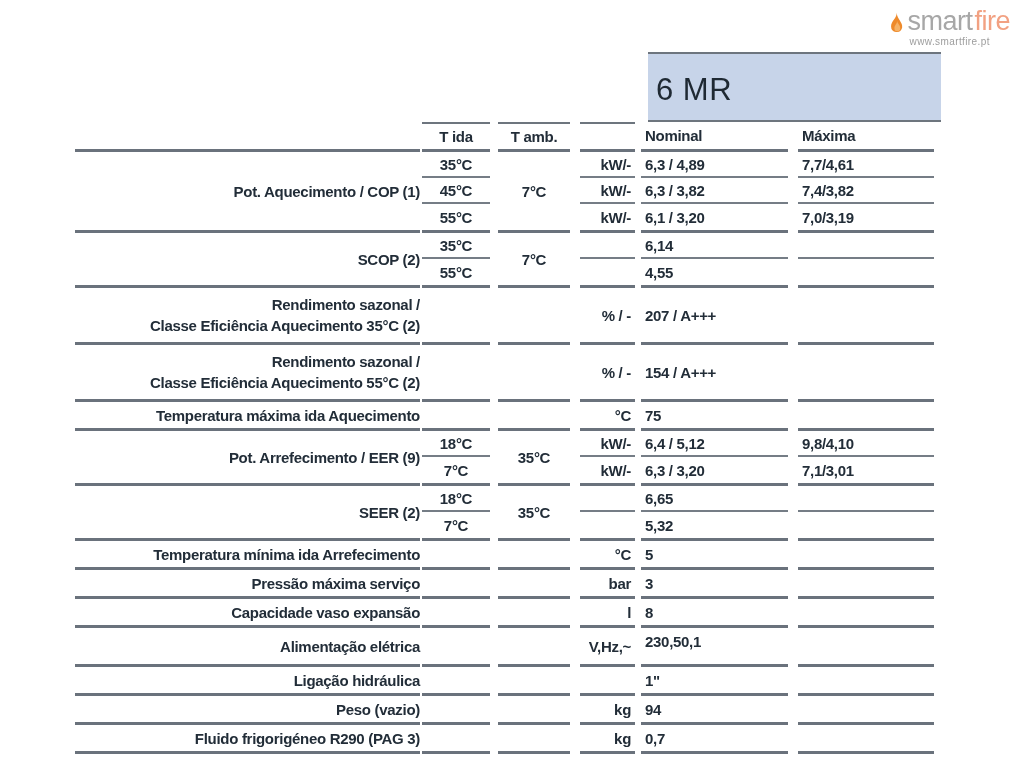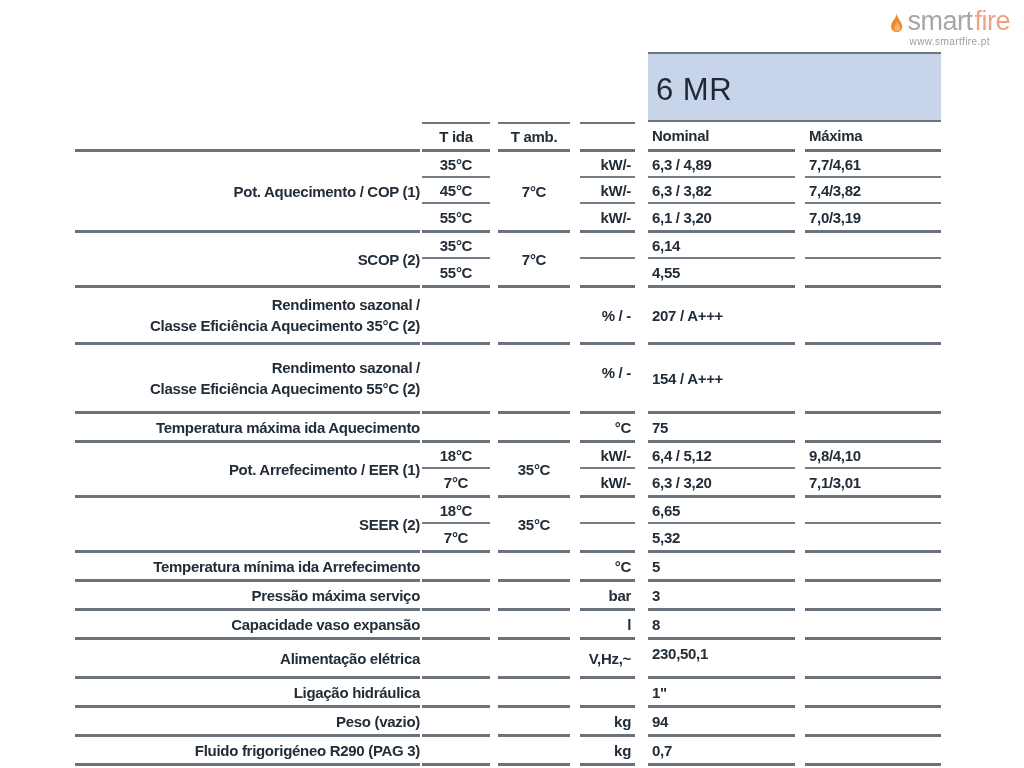--- a/index.html
+++ b/index.html
@@ -18,21 +18,21 @@
   .flame { width:15px; height:23px; margin-right:1px; }
 
   
   .table-wrap { position:absolute; left:75px; top:52px; width:867px;
                 color:#222d38; font-weight:bold; font-size:15px; letter-spacing:-0.3px; }
   .trow { display:flex; align-items:stretch; }
   .w-param { width:345px; }
   .w-tida  { width:68px;  margin-left:2px; }
   .w-tamb  { width:72px;  margin-left:8px; }
   .w-unit  { width:55px;  margin-left:10px; }
-  .w-nom   { width:147px; margin-left:13px; }
+  .w-nom   { width:147px; margin-left:6px; }
   .w-max   { width:136px; margin-left:10px; }
 
   
   .band-row { height:70px; }
   .model-box { width:293px; margin-left:573px; background:#c7d4e9;
                border-top:2px solid #6d757e; border-bottom:2px solid #6d757e;
                display:flex; align-items:center; padding:6px 0 0 8px;
                font-size:31px; font-weight:400; letter-spacing:0.5px; color:#1f2933; }
 
   
@@ -158,21 +158,21 @@
             <div class="">Classe Eficiência Aquecimento 55°C (2)</div>
           </div>
           <div class="c w-tida">
             <div class="sub al-c" style="height: 54px;"></div>
           </div>
           <div class="c c-tamb w-tamb"></div>
           <div class="c w-unit">
             <div class="sub al-r" style="height: 54px;">% / -</div>
           </div>
           <div class="c w-nom">
-            <div class="sub al-l" style="height: 66px;">154 / A+++</div>
+            <div class="sub al-l" style="height: 54px;">154 / A+++</div>
           </div>
           <div class="c w-max">
             <div class="sub al-l" style="height: 54px;"></div>
           </div>
         </div>
         <div class="sec">
           <div class="c c-param w-param">
             <div class="">Temperatura máxima ida Aquecimento</div>
           </div>
           <div class="c w-tida">
@@ -184,21 +184,21 @@
           </div>
           <div class="c w-nom">
             <div class="sub al-l" style="height: 26px;">75</div>
           </div>
           <div class="c w-max">
             <div class="sub al-l" style="height: 26px;"></div>
           </div>
         </div>
         <div class="sec">
           <div class="c c-param w-param">
-            <div class="">Pot. Arrefecimento / EER (1)</div>
+            <div class="">Pot. Arrefecimento / EER (9)</div>
           </div>
           <div class="c w-tida">
             <div class="sub al-c mid" style="height: 26px;">18°C</div>
             <div class="sub al-c" style="height: 26px;">7°C</div>
           </div>
           <div class="c c-tamb w-tamb">35°C</div>
           <div class="c w-unit">
             <div class="sub al-r mid" style="height: 26px;">kW/-</div>
             <div class="sub al-r" style="height: 26px;">kW/-</div>
           </div>

